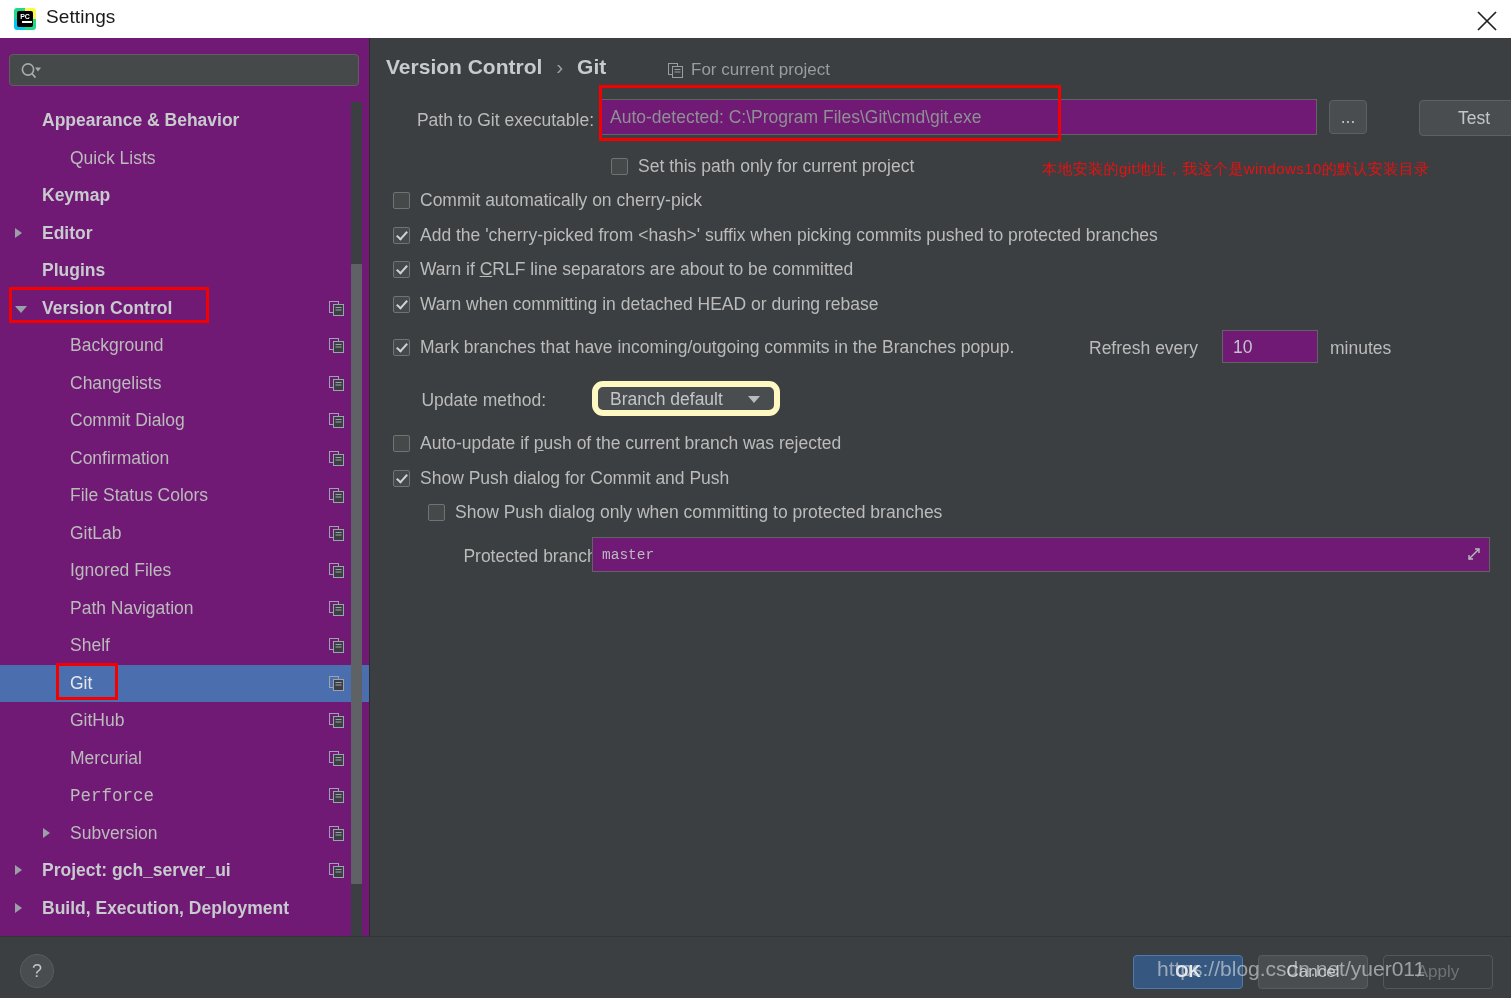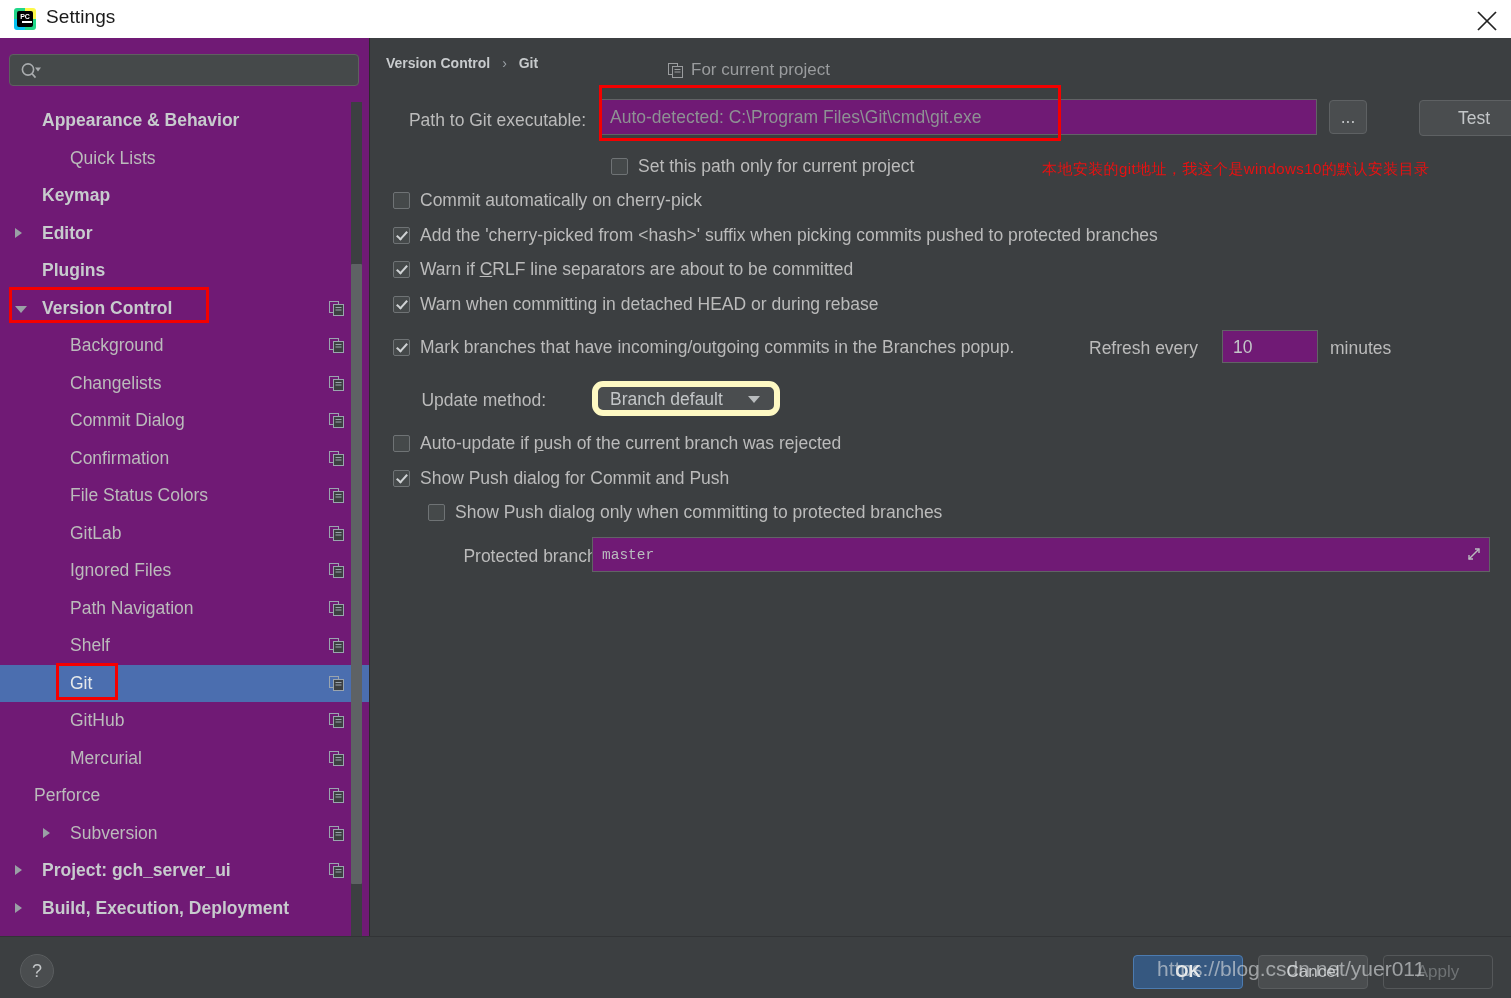--- a/index.html
+++ b/index.html
@@ -82,21 +82,21 @@
 
   
   .redbox{position:absolute;border:3px solid #f40000;box-sizing:border-box;pointer-events:none;}
 
   
   .main{
     position:absolute;left:371px;top:38px;width:1140px;height:898px;
     background:#3c3f41;
   }
   .crumb{
-    position:absolute;left:15px;top:17px;font-size:14px;color:#c8cbcd;font-weight:bold;
+    position:absolute;left:15px;top:17px;font-size:21px;color:#c8cbcd;font-weight:bold;
     white-space:nowrap;
   }
   .crumb .sep{color:#9aa0a6;font-weight:normal;margin:0 8px;}
   .forproj{
     position:absolute;left:297px;top:22px;font-size:17px;color:#9a9c9e;white-space:nowrap;
   }
   .forproj-ico{position:absolute;left:297px;top:25px;}
 
   .lblright{
     position:absolute;font-size:17.5px;color:#bbbbbb;white-space:nowrap;text-align:right;
@@ -338,21 +338,21 @@
         <div class="row">
           <span class="lbl" style="margin-left: 70px;">Mercurial</span>
           <span class="copy-ico"><svg width="16" height="16" viewBox="0 0 16 16">
               <rect x="0.5" y="0.5" width="9" height="11" fill="none" stroke="#9aa4ae"></rect>
               <rect x="4.5" y="3.5" width="10" height="11" fill="#3c3f41" stroke="#9aa4ae"></rect>
               <line x1="6.5" y1="6.5" x2="12.5" y2="6.5" stroke="#9aa4ae"></line>
               <line x1="6.5" y1="9" x2="12.5" y2="9" stroke="#9aa4ae"></line>
             </svg></span>
         </div>
         <div class="row">
-          <span class="lbl" style="margin-left: 34px;">Perforce</span>
+          <span class="lbl" style="margin-left: 70px; font-family: Liberation Mono, monospace;">Perforce</span>
           <span class="copy-ico"><svg width="16" height="16" viewBox="0 0 16 16">
               <rect x="0.5" y="0.5" width="9" height="11" fill="none" stroke="#9aa4ae"></rect>
               <rect x="4.5" y="3.5" width="10" height="11" fill="#3c3f41" stroke="#9aa4ae"></rect>
               <line x1="6.5" y1="6.5" x2="12.5" y2="6.5" stroke="#9aa4ae"></line>
               <line x1="6.5" y1="9" x2="12.5" y2="9" stroke="#9aa4ae"></line>
             </svg></span>
         </div>
         <div class="row">
           <div class="arrow" style="left: 43px; top: 13px;"></div>
           <span class="lbl" style="margin-left: 70px;">Subversion</span>
@@ -398,21 +398,21 @@
     <div class="forproj-ico">
       <svg width="16" height="16" viewBox="0 0 16 16">
         <rect x="0.5" y="0.5" width="9" height="11" fill="none" stroke="#9a9c9e"></rect>
         <rect x="4.5" y="3.5" width="10" height="11" fill="#3c3f41" stroke="#9a9c9e"></rect>
         <line x1="6.5" y1="6.5" x2="12.5" y2="6.5" stroke="#9a9c9e"></line>
         <line x1="6.5" y1="9" x2="12.5" y2="9" stroke="#9a9c9e"></line>
       </svg>
     </div>
     <div class="forproj" style="left:320px;">For current project</div>
 
-    <div class="lblright" style="left:0px;top:72px;width:215px;">Path to Git executable:</div>
+    <div class="lblright" style="left:0px;top:72px;width:215px;padding-left:8px;">Path to Git executable:</div>
 
     <div class="tfield" style="left:228px;top:61px;width:718px;height:36px;">
       <div class="ph">Auto-detected: C:\Program Files\Git\cmd\git.exe</div>
     </div>
 
     <div class="btn" style="left:958px;top:62px;width:38px;height:34px;">...</div>
 
     <div class="btn" style="left:1048px;top:62px;width:110px;height:36px;">Test</div>
 
     <div class="chk-row" style="left:240px;top:118px;">

